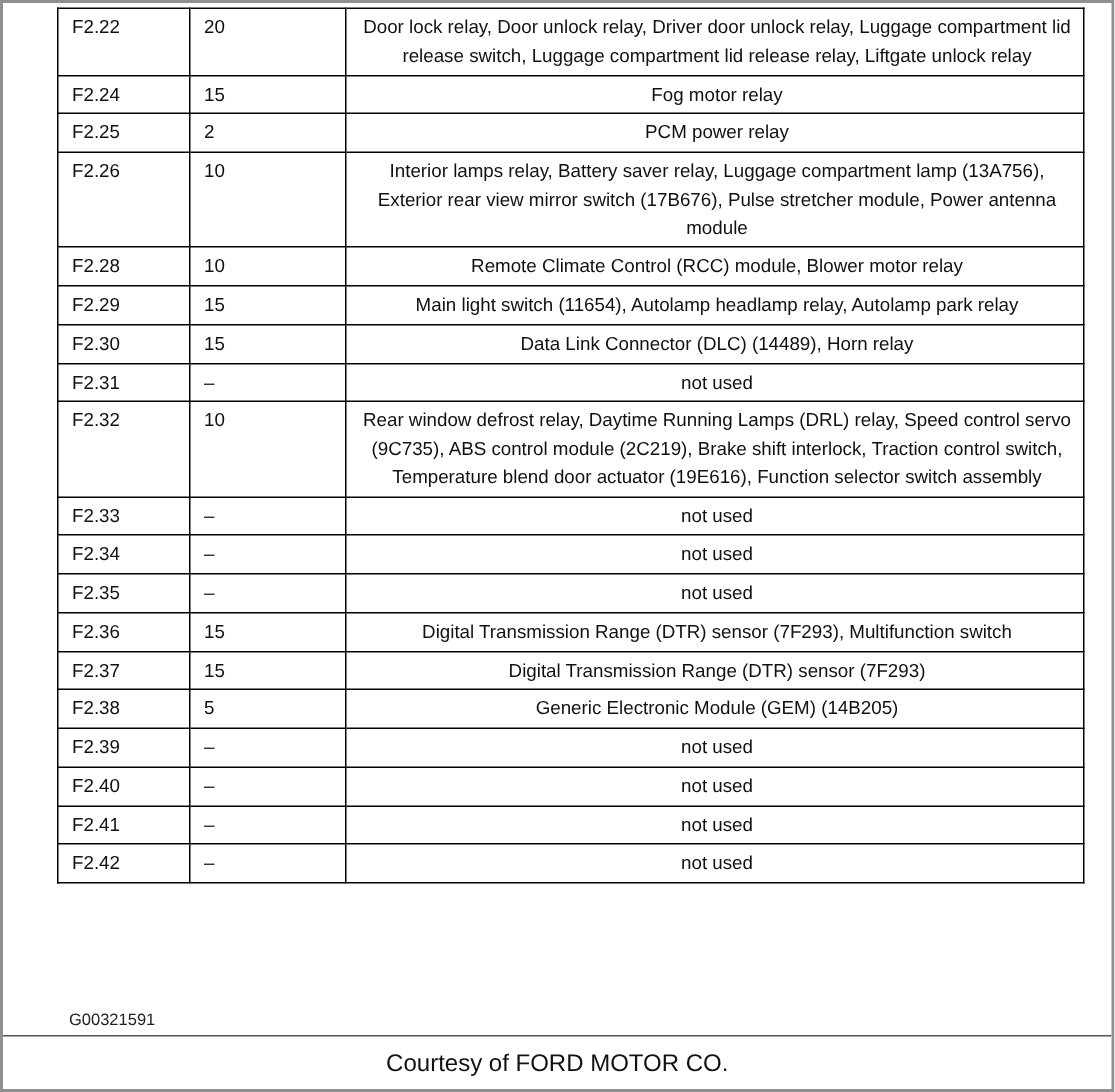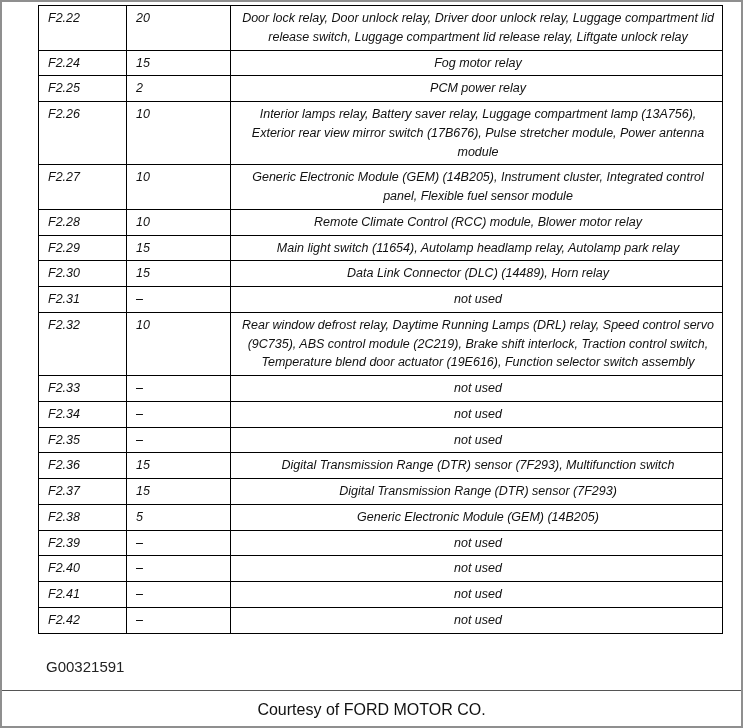--- a/index.html
+++ b/index.html
@@ -18,37 +18,36 @@
     overflow: hidden;
   }
   table.fuse-table {
     position: absolute;
     left: 36px;
     top: 3px;
     border-collapse: collapse;
     table-layout: fixed;
     font-size: 12.5px;
     color: #111;
-    font-style: italic;
   }
   table.fuse-table td {
     border: 1px solid #000;
     vertical-align: top;
     line-height: 1.5;
     padding: 3px 6px 3px 9px;
     overflow: hidden;
   }
   td.col-fuse  { width: 72px; }
   td.col-amp   { width: 88px; padding-left: 16px; margin-left: 36px; }
   td.col-desc  { width: 476px; padding-left: 13px; padding-right: 6px; text-align: center; }
   .figure-id {
     position: absolute;
     left: 44px;
-    top: 656px;
-    font-size: 15px;
+    top: 672px;
+    font-size: 11px;
     color: #222;
   }
   .divider {
     position: absolute;
     left: 0;
     right: 0;
     top: 688px;
     border-top: 1px solid #555;
   }
   .caption {
@@ -80,25 +79,20 @@
         </tr>
         <tr>
           <td class="col-fuse">F2.25</td>
           <td class="col-amp">2</td>
           <td class="col-desc">PCM power relay</td>
         </tr>
         <tr>
           <td class="col-fuse">F2.26</td>
           <td class="col-amp">10</td>
           <td class="col-desc">Interior lamps relay, Battery saver relay, Luggage compartment lamp (13A756), Exterior rear view mirror switch (17B676), Pulse stretcher module, Power antenna module</td>
-        </tr>
-        <tr>
-          <td class="col-fuse">F2.27</td>
-          <td class="col-amp">10</td>
-          <td class="col-desc">Generic Electronic Module (GEM) (14B205), Instrument cluster, Integrated control panel, Flexible fuel sensor module</td>
         </tr>
         <tr>
           <td class="col-fuse">F2.28</td>
           <td class="col-amp">10</td>
           <td class="col-desc">Remote Climate Control (RCC) module, Blower motor relay</td>
         </tr>
         <tr>
           <td class="col-fuse">F2.29</td>
           <td class="col-amp">15</td>
           <td class="col-desc">Main light switch (11654), Autolamp headlamp relay, Autolamp park relay</td>

